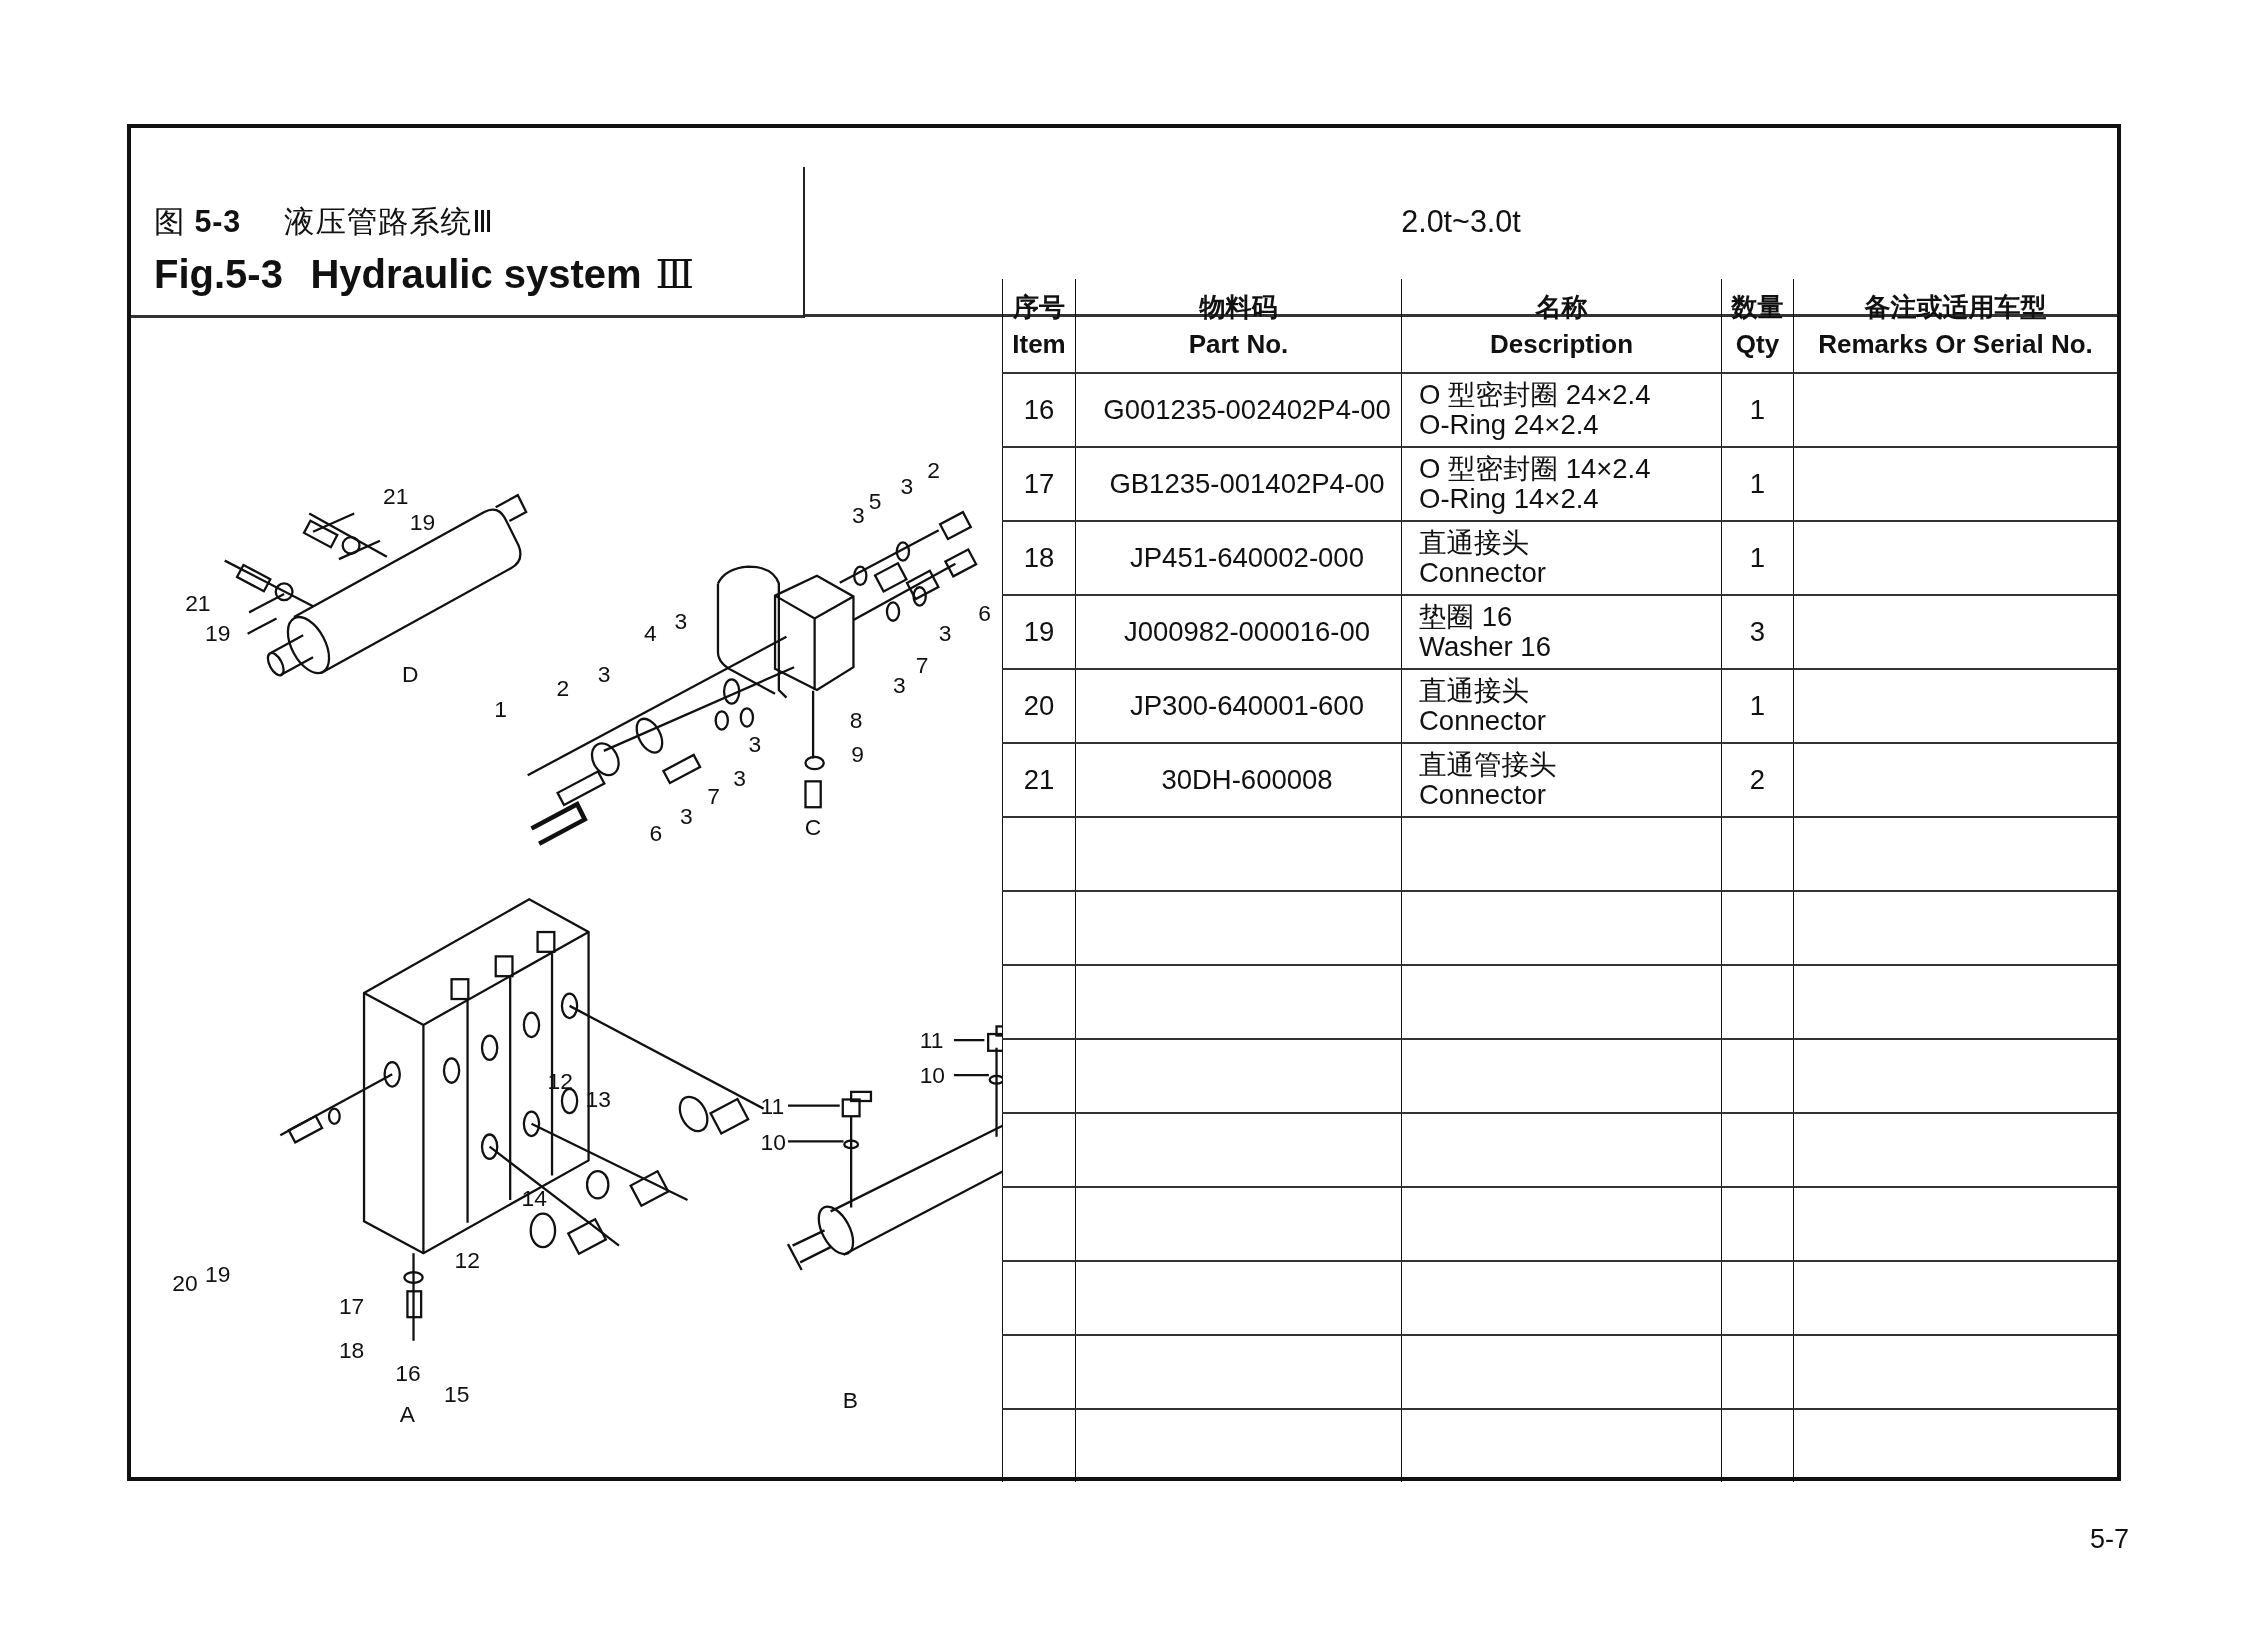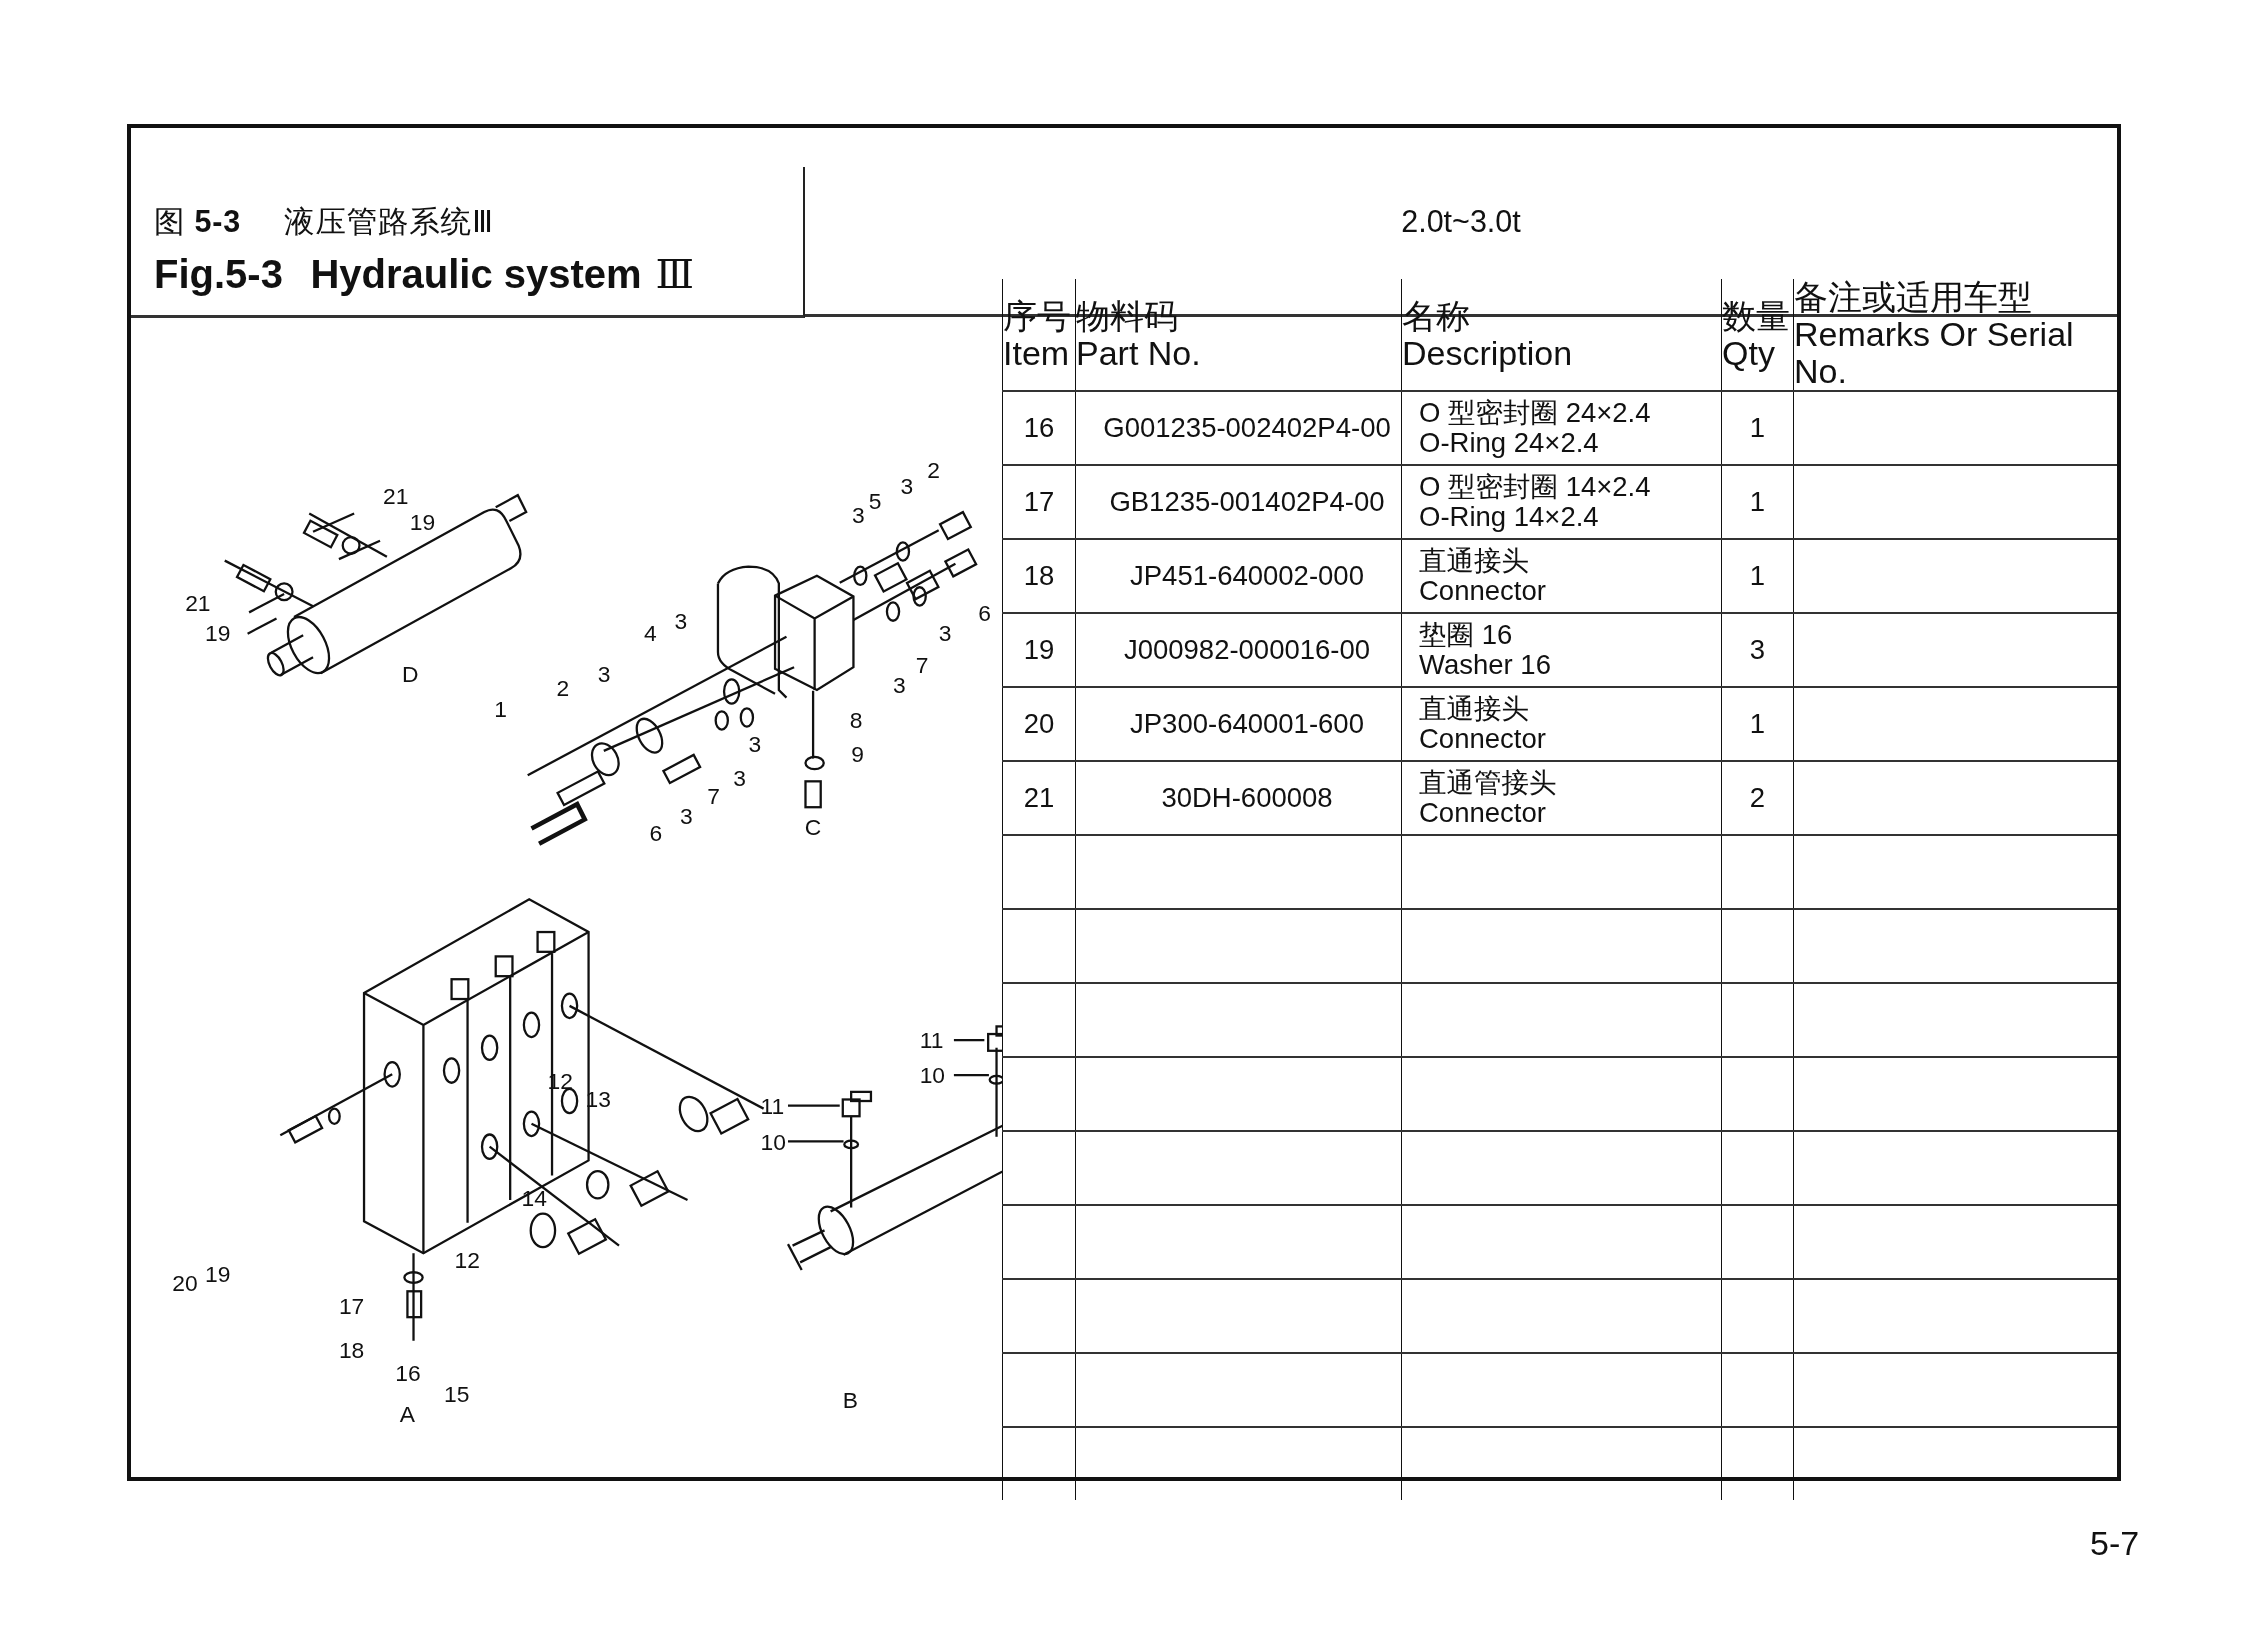--- a/index.html
+++ b/index.html
@@ -16,27 +16,27 @@
   .title-cn .num { font-weight:bold; }
   .title-cn .gap { display:inline-block; width:43px; }
   .title-en { position:absolute; left:23px; top:84px; font-size:40px; font-weight:bold; }
   .title-en .gap { display:inline-block; width:27.5px; }
   .title-en .roman { font-weight:normal; font-family:"DejaVu Serif", serif; margin-left:13.7px; }
   .diagram { position:absolute; left:0; top:151px; width:871px; bottom:0; }
   .diagram svg { width:100%; height:100%; }
   .tbl { position:absolute; left:871px; top:151px; right:0; bottom:0; }
   table { border-collapse:collapse; width:100%; height:100%; table-layout:fixed; }
   th, td { border-left:1.5px solid #111; border-bottom:2.3px solid #333; padding:0; }
-  th { font-weight:normal; font-size:34px; line-height:37px; height:93px; text-align:left; vertical-align:middle; }
+  th { font-weight:bold; font-size:26px; line-height:37px; height:93px; text-align:center; vertical-align:middle; }
   td { height:72px; font-size:27.5px; vertical-align:middle; }
   tr:last-child td { border-bottom:none; }
   td.c-item, td.c-qty { text-align:center; }
   td.c-part { padding-left:17px;text-align:center; }
   td.c-desc { padding-left:17px; line-height:30.5px;margin-top:31px; }
-  .page-no { position:absolute; left:2090px; top:1524px; font-size:34px; }
+  .page-no { position:absolute; left:2090px; top:1524px; font-size:27px; }
   .lbl { font-family:"Liberation Sans", sans-serif; font-size:30px; fill:#111; }
 </style>
 </head>
 <body>
 
 <div class="frame">
 
   <div class="hdr-left">
     <div class="title-cn">
       <span>图</span>

